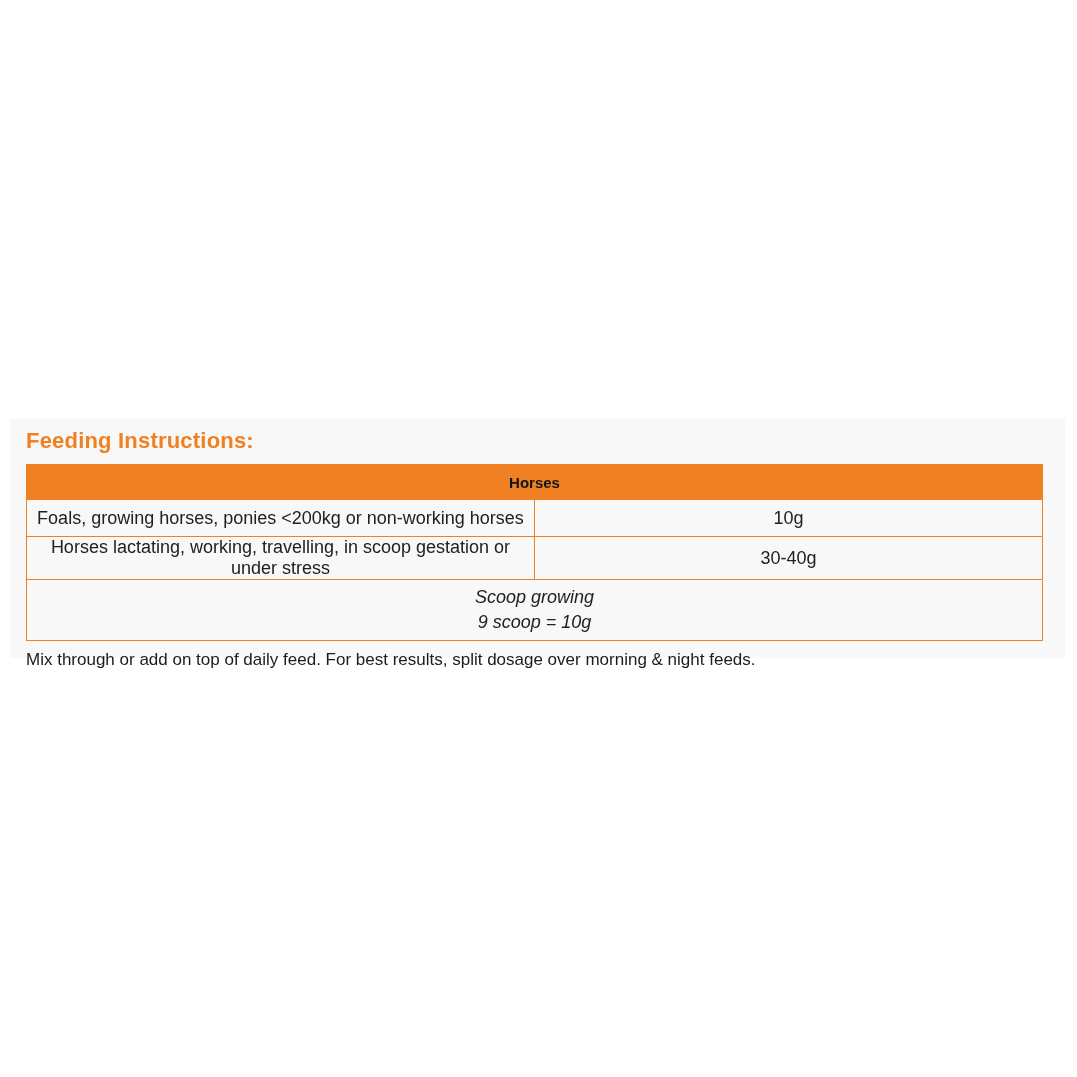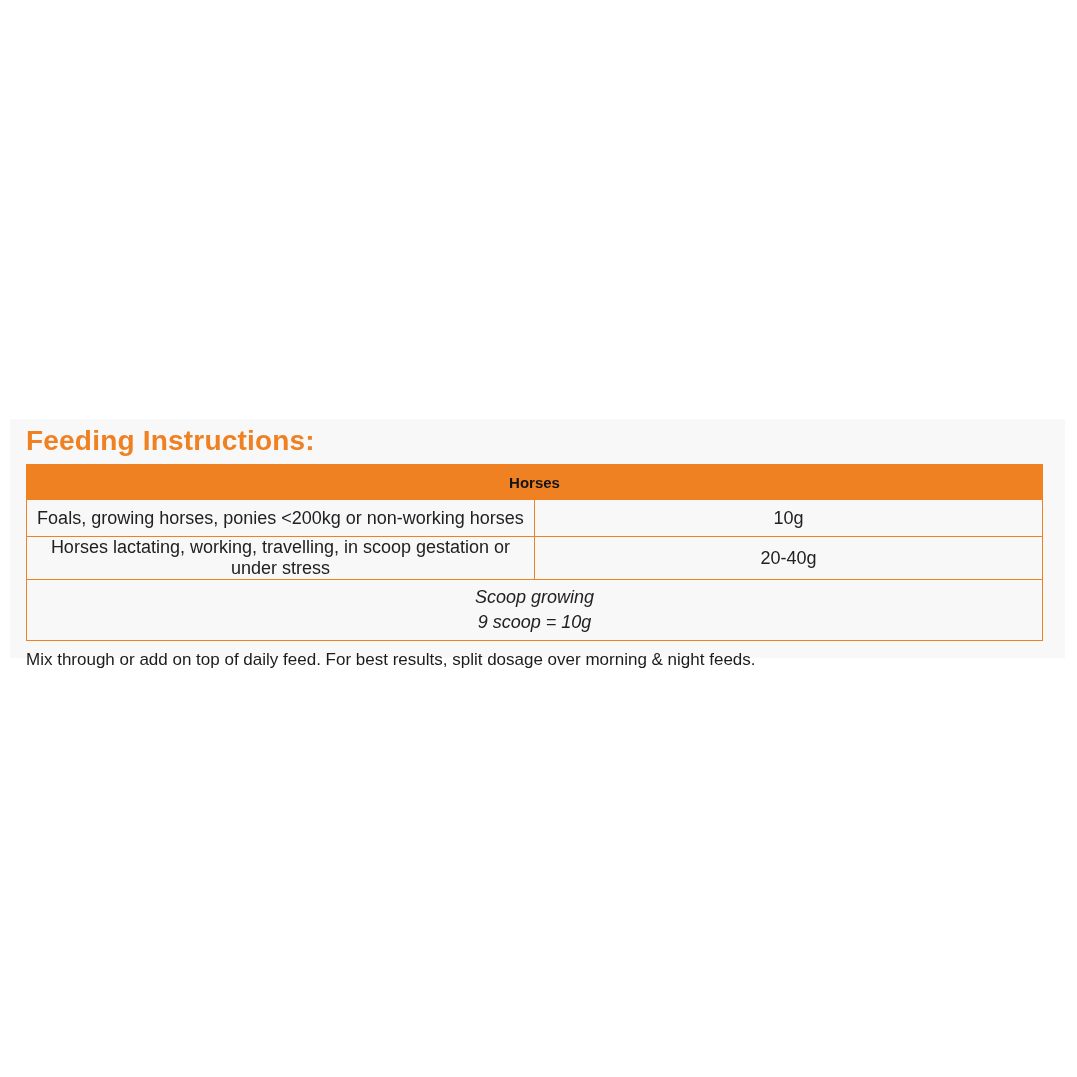--- a/index.html
+++ b/index.html
@@ -24,21 +24,21 @@
     position: absolute;
     left: 10px;
     top: 419px;
     width: 1055px;
     height: 239px;
     background: var(--panel-bg);
     padding: 8px 16px 0 16px;
   }
   .feeding-title {
     margin: 0 0 9px 0;
-    font-size: 28px;
+    font-size: 22px;
     line-height: 28px;
     font-weight: 800;
     letter-spacing: 0.2px;
     color: var(--accent);
   }
   table.feeding-table {
     width: 1017px;
     border-collapse: collapse;
     table-layout: fixed;
   }
@@ -89,21 +89,21 @@
     <tbody>
       <tr>
         <th class="species-header" colspan="2">Horses</th>
       </tr>
       <tr>
         <td>Foals, growing horses, ponies &lt;200kg or non-working horses</td>
         <td>10g</td>
       </tr>
       <tr>
         <td>Horses lactating, working, travelling, in scoop gestation or under stress</td>
-        <td>20-40g</td>
+        <td>30-40g</td>
       </tr>
       <tr>
         <td class="scoop-cell" colspan="2">
           <div class="scoop-line">Scoop growing</div>
           <div class="scoop-line">9 scoop = 10g</div>
         </td>
       </tr>
     </tbody>
   </table>
 

